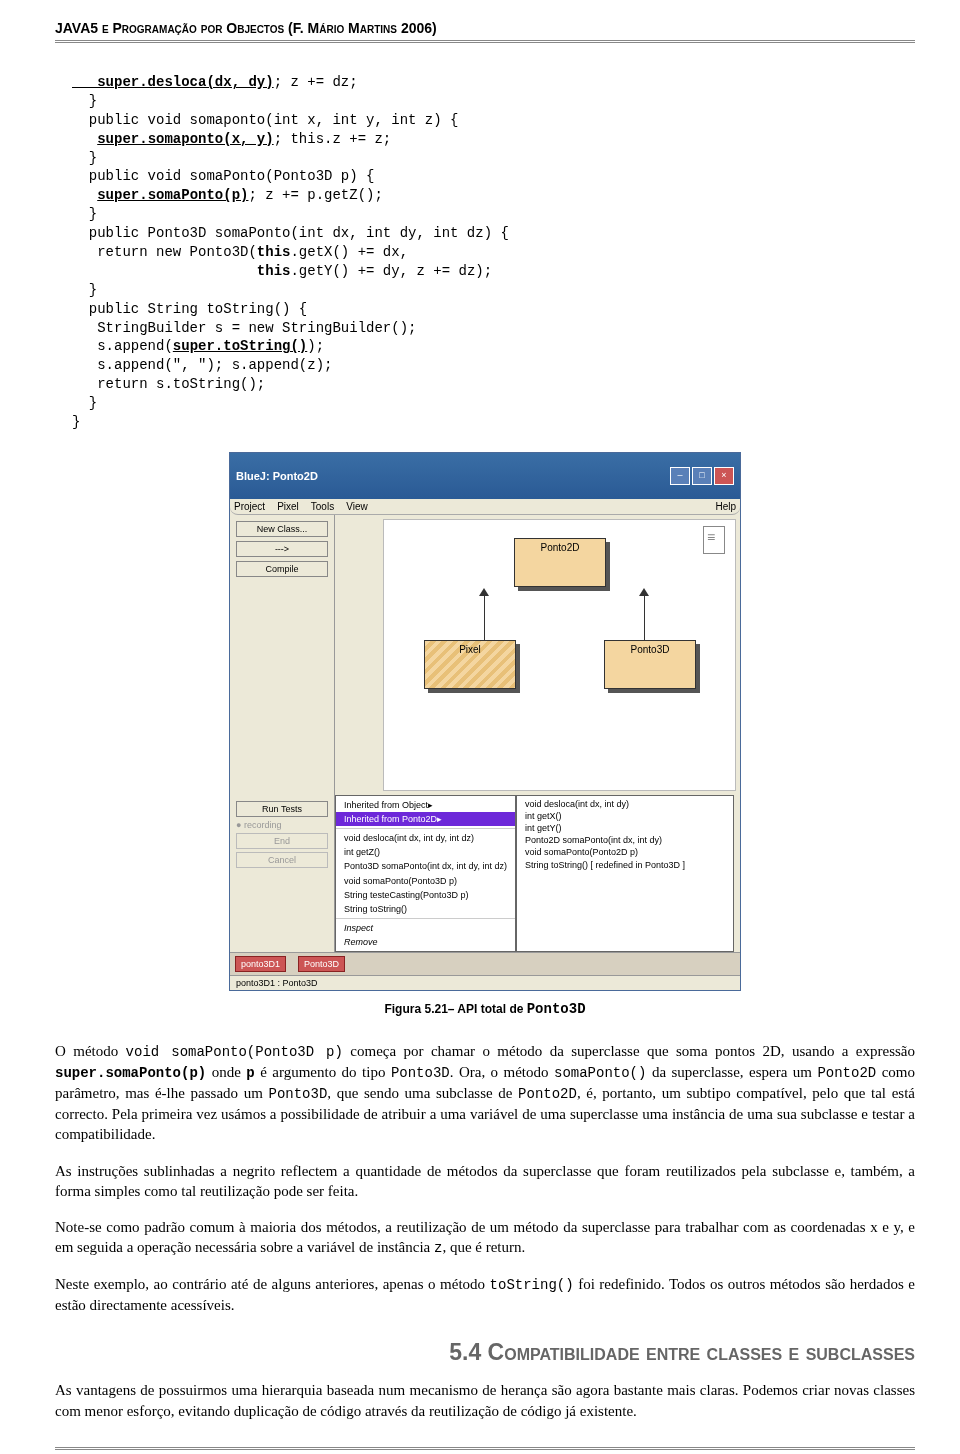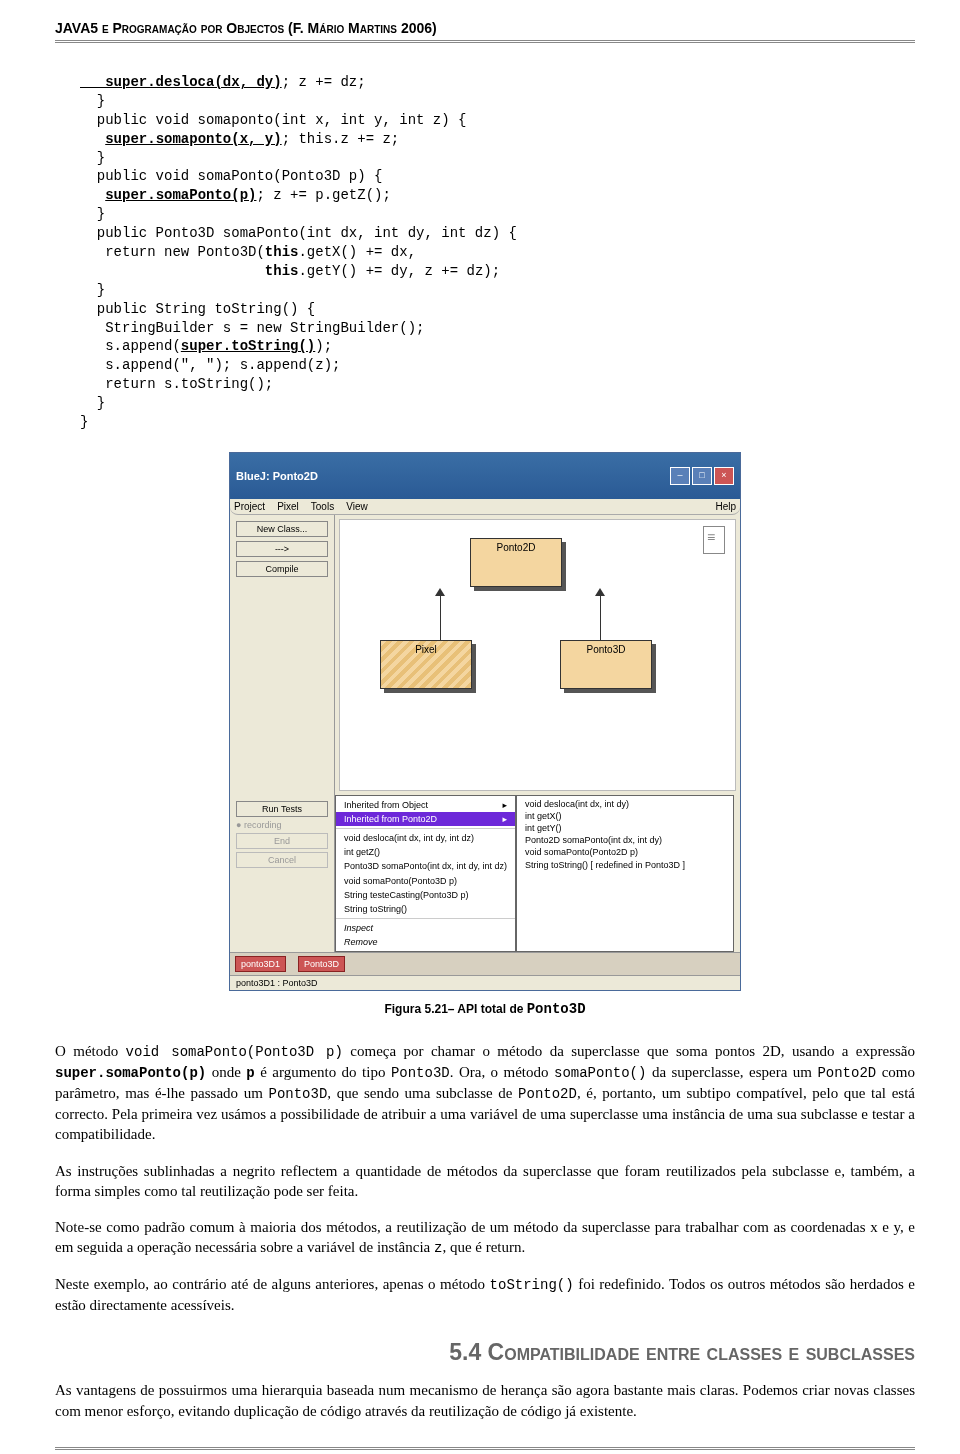--- a/index.html
+++ b/index.html
@@ -21,21 +21,21 @@
     border-bottom: 3px double #888;
     padding-bottom: 4px;
     margin-bottom: 30px;
     font-family: Verdana, Arial, sans-serif;
   }
   .code-block {
     font-family: 'Courier New', monospace;
     white-space: pre;
     font-size: 14px;
     line-height: 1.35;
-    margin-left: 25px;
+    margin-left: 17px;
     margin-bottom: 20px;
   }
   .code-bold { font-weight: bold; }
   .code-bold-u { font-weight: bold; text-decoration: underline; }
   .figure-wrap {
     text-align: center;
     margin: 10px 0 5px 0;
   }
   .bluej-window {
     display: inline-block;
@@ -66,20 +66,21 @@
     background: #ece9d8;
     padding: 2px 4px;
     display:flex; gap:12px;
     border-bottom:1px solid #aaa;
     border-radius:8px;
   }
   .bluej-menubar .help { margin-left:auto; }
   .bluej-body {
     display:flex;
     height: 280px;
+    gap: 44px;
   }
   .bluej-left {
     width: 92px;
     padding: 6px;
     border-right: 1px solid #999;
     display:flex; flex-direction:column; gap:4px;
   }
   .bj-btn {
     background: #ece9d8;
     border: 1px solid #888;
@@ -132,21 +133,21 @@
   }
   .rec { color:#999; font-size:9px;}
   .ctx-menu {
     background:#fff;
     border:1px solid #666;
     font-size:9px;
     line-height:1.35;
     padding:2px 0;
     min-width:170px;
   }
-  .ctx-menu .item { padding:1px 8px; display:flex; justify-content:space-between; align-items:center;}
+  .ctx-menu .item { padding:1px 8px; display:flex; justify-content:flex-start; align-items:center;}
   .ctx-menu .item.sel { background:#6d28d9; color:#fff;}
   .ctx-menu .sep { border-top:1px solid #ccc; margin:2px 0;}
   .arrow-ind { font-size:9px;}
   .ctx-submenu {
     background:#fff;
     border:1px solid #666;
     font-size:9px;
     line-height:1.35;
     padding:2px 8px;
     min-width:200px;

